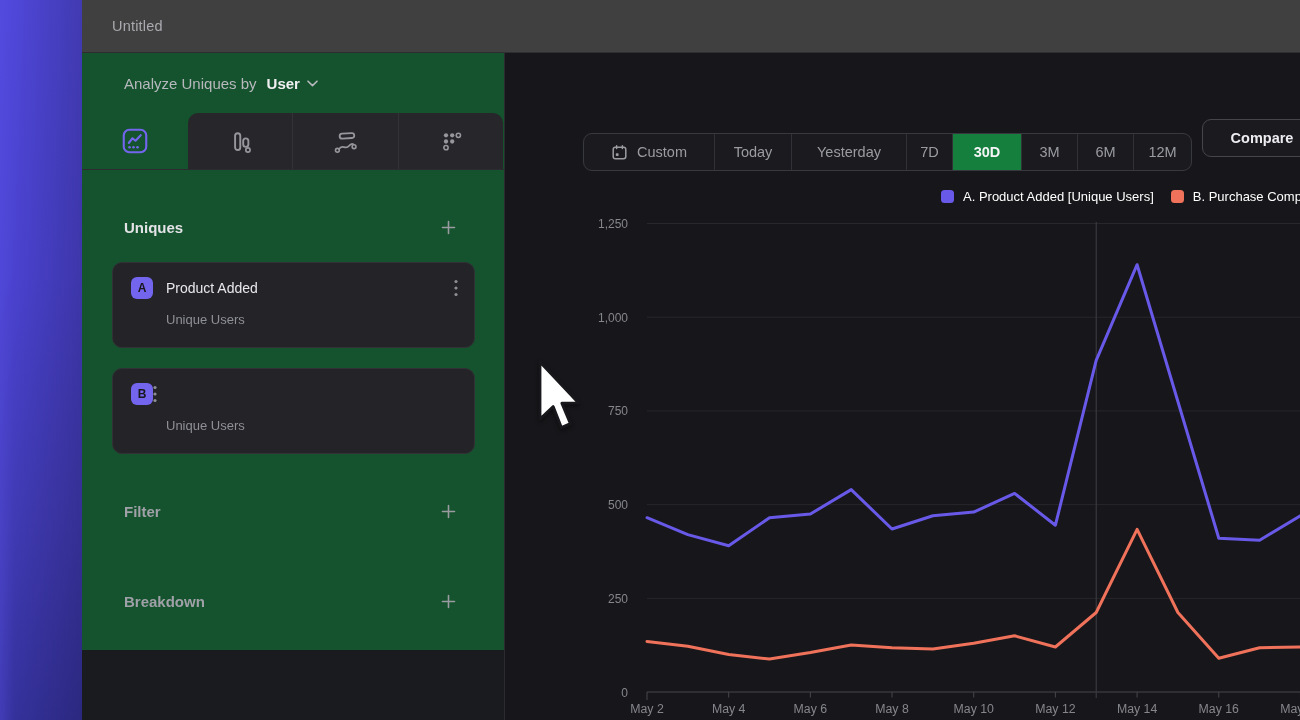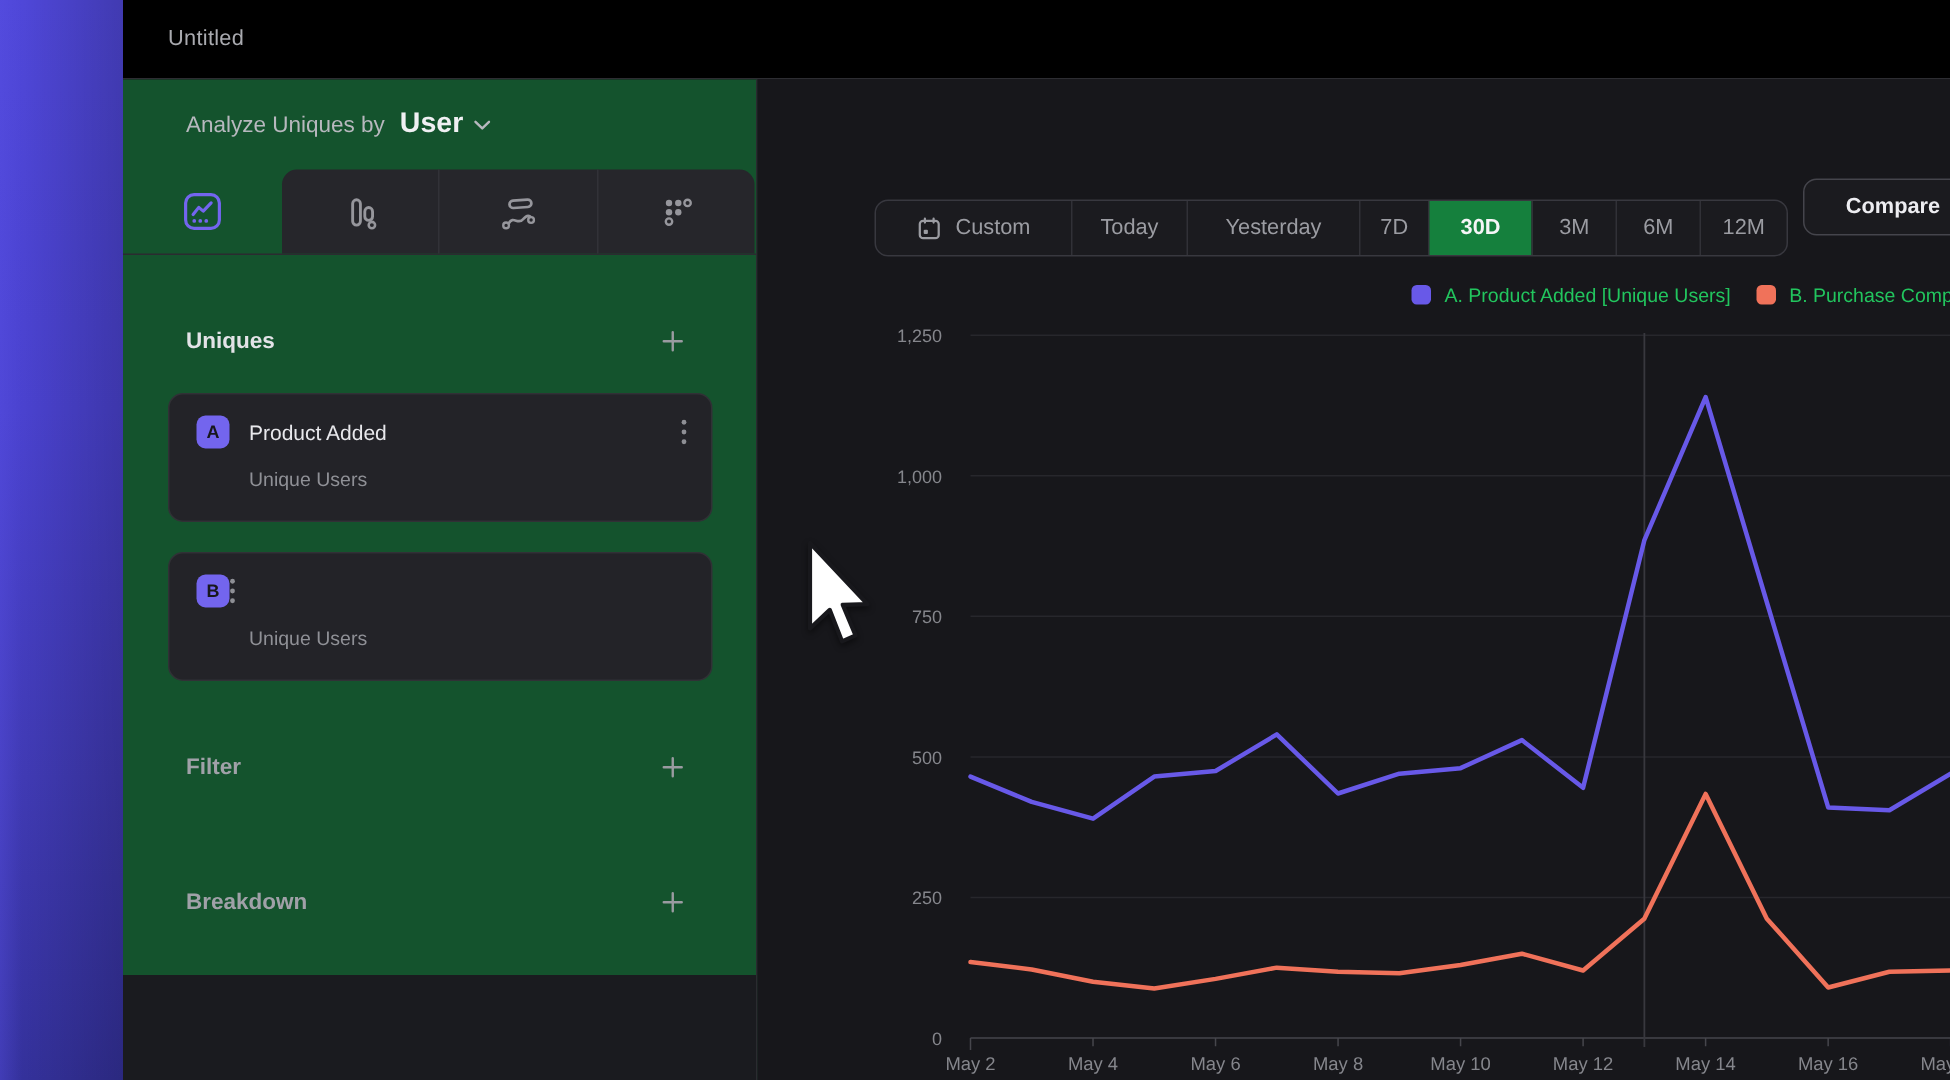--- a/index.html
+++ b/index.html
@@ -8,29 +8,29 @@
     background:#17171b;font-family:"Liberation Sans",sans-serif;
     -webkit-font-smoothing:antialiased;
   }
   
   .wallpaper{position:absolute;left:0;top:0;width:82px;height:720px;
     background:linear-gradient(180deg,#4f47d8 0%,#4a42cf 38%,#403ab4 72%,#34319b 100%);}
   .wallpaper::after{content:"";position:absolute;inset:0;
     background:linear-gradient(90deg,rgba(90,82,232,.35) 0%,rgba(0,0,0,0) 18%,rgba(0,0,0,.18) 100%);}
   
   .app{position:absolute;left:82px;top:0;width:1218px;height:720px;background:#17171b;}
-  .titlebar{position:absolute;left:0;top:0;width:100%;height:53px;background:#000000;
+  .titlebar{position:absolute;left:0;top:0;width:100%;height:53px;background:#404040;
     border-bottom:1px solid #2d2d32;box-sizing:border-box;display:flex;align-items:center;}
   .titlebar .title{margin-left:30px;font-size:14.5px;color:#a9aaaf;letter-spacing:.2px;}
   
   .sidebar{position:absolute;left:0;top:53px;width:423px;height:667px;background:#14532d;
     border-right:1px solid #2b2b30;box-sizing:border-box;}
   .analyze-row{position:absolute;left:0;top:0;width:100%;height:60px;display:flex;align-items:center;padding-left:42px;box-sizing:border-box;}
   .analyze-label{color:#b7b8be;font-size:15px;}
-  .analyze-value{color:#f0f0f3;font-size:19px;font-weight:700;margin-left:10px;display:flex;align-items:center;gap:7px;cursor:pointer;}
+  .analyze-value{color:#f0f0f3;font-size:15px;font-weight:700;margin-left:10px;display:flex;align-items:center;gap:7px;cursor:pointer;}
   .tab-row{position:absolute;left:0;top:60px;width:100%;height:57px;border-bottom:1px solid #2b2b30;box-sizing:border-box;}
   .tab-selected{position:absolute;left:0;top:0;width:106px;height:100%;display:flex;align-items:center;justify-content:center;}
   .tab-group{position:absolute;left:106px;right:1px;top:0;height:56px;background:#26262b;border-radius:10px 10px 0 0;display:flex;}
   .tab-item{flex:1;display:flex;align-items:center;justify-content:center;}
   .tab-item + .tab-item{border-left:1px solid #323238;}
   .section-header{position:absolute;left:42px;right:47px;height:24px;display:flex;align-items:center;justify-content:space-between;}
   .section-title{font-size:15px;font-weight:700;color:#e3e3e7;}
   .section-title.dim{color:#a0a1a8;}
   .plus-btn{width:17px;height:17px;display:flex;align-items:center;justify-content:center;cursor:pointer;}
   .metric-card{position:absolute;left:30px;width:363px;height:86px;background:#232328;
@@ -48,21 +48,21 @@
   .range-btn{appearance:none;border:none;background:transparent;color:#9b9ca2;font-size:14.5px;
     font-family:inherit;display:flex;align-items:center;justify-content:center;gap:9px;cursor:pointer;box-sizing:border-box;}
   .range-btn + .range-btn{border-left:1px solid #313137;}
   .range-btn.selected{background:#15803d;color:#f5f5f7;font-weight:700;}
   .compare-btn{position:absolute;left:697px;top:66px;height:38px;width:120px;background:#1b1b1f;
     border:1px solid #45454c;border-radius:9px;color:#ededf1;font-size:14.5px;font-weight:700;
     font-family:inherit;cursor:pointer;display:flex;align-items:center;justify-content:center;box-sizing:border-box;}
   .legend{position:absolute;left:436px;top:136px;display:flex;gap:17px;white-space:nowrap;}
   .legend-item{display:flex;align-items:center;gap:9px;cursor:pointer;}
   .legend-swatch{width:13px;height:13px;border-radius:3.5px;flex:none;}
-  .legend-label{font-size:13px;color:#22c55e;}
+  .legend-label{font-size:13px;color:#ffffff;}
   .chart-svg{position:absolute;left:55px;top:147px;}
   .chart-svg text{font-family:"Liberation Sans",sans-serif;}
   .cursor{position:absolute;left:536px;top:360px;pointer-events:none;filter:drop-shadow(0 2px 2px rgba(0,0,0,.45));}
   .icon{display:block;}
 </style>
 </head>
 <body>
 
 <div class="wallpaper"></div>
 

